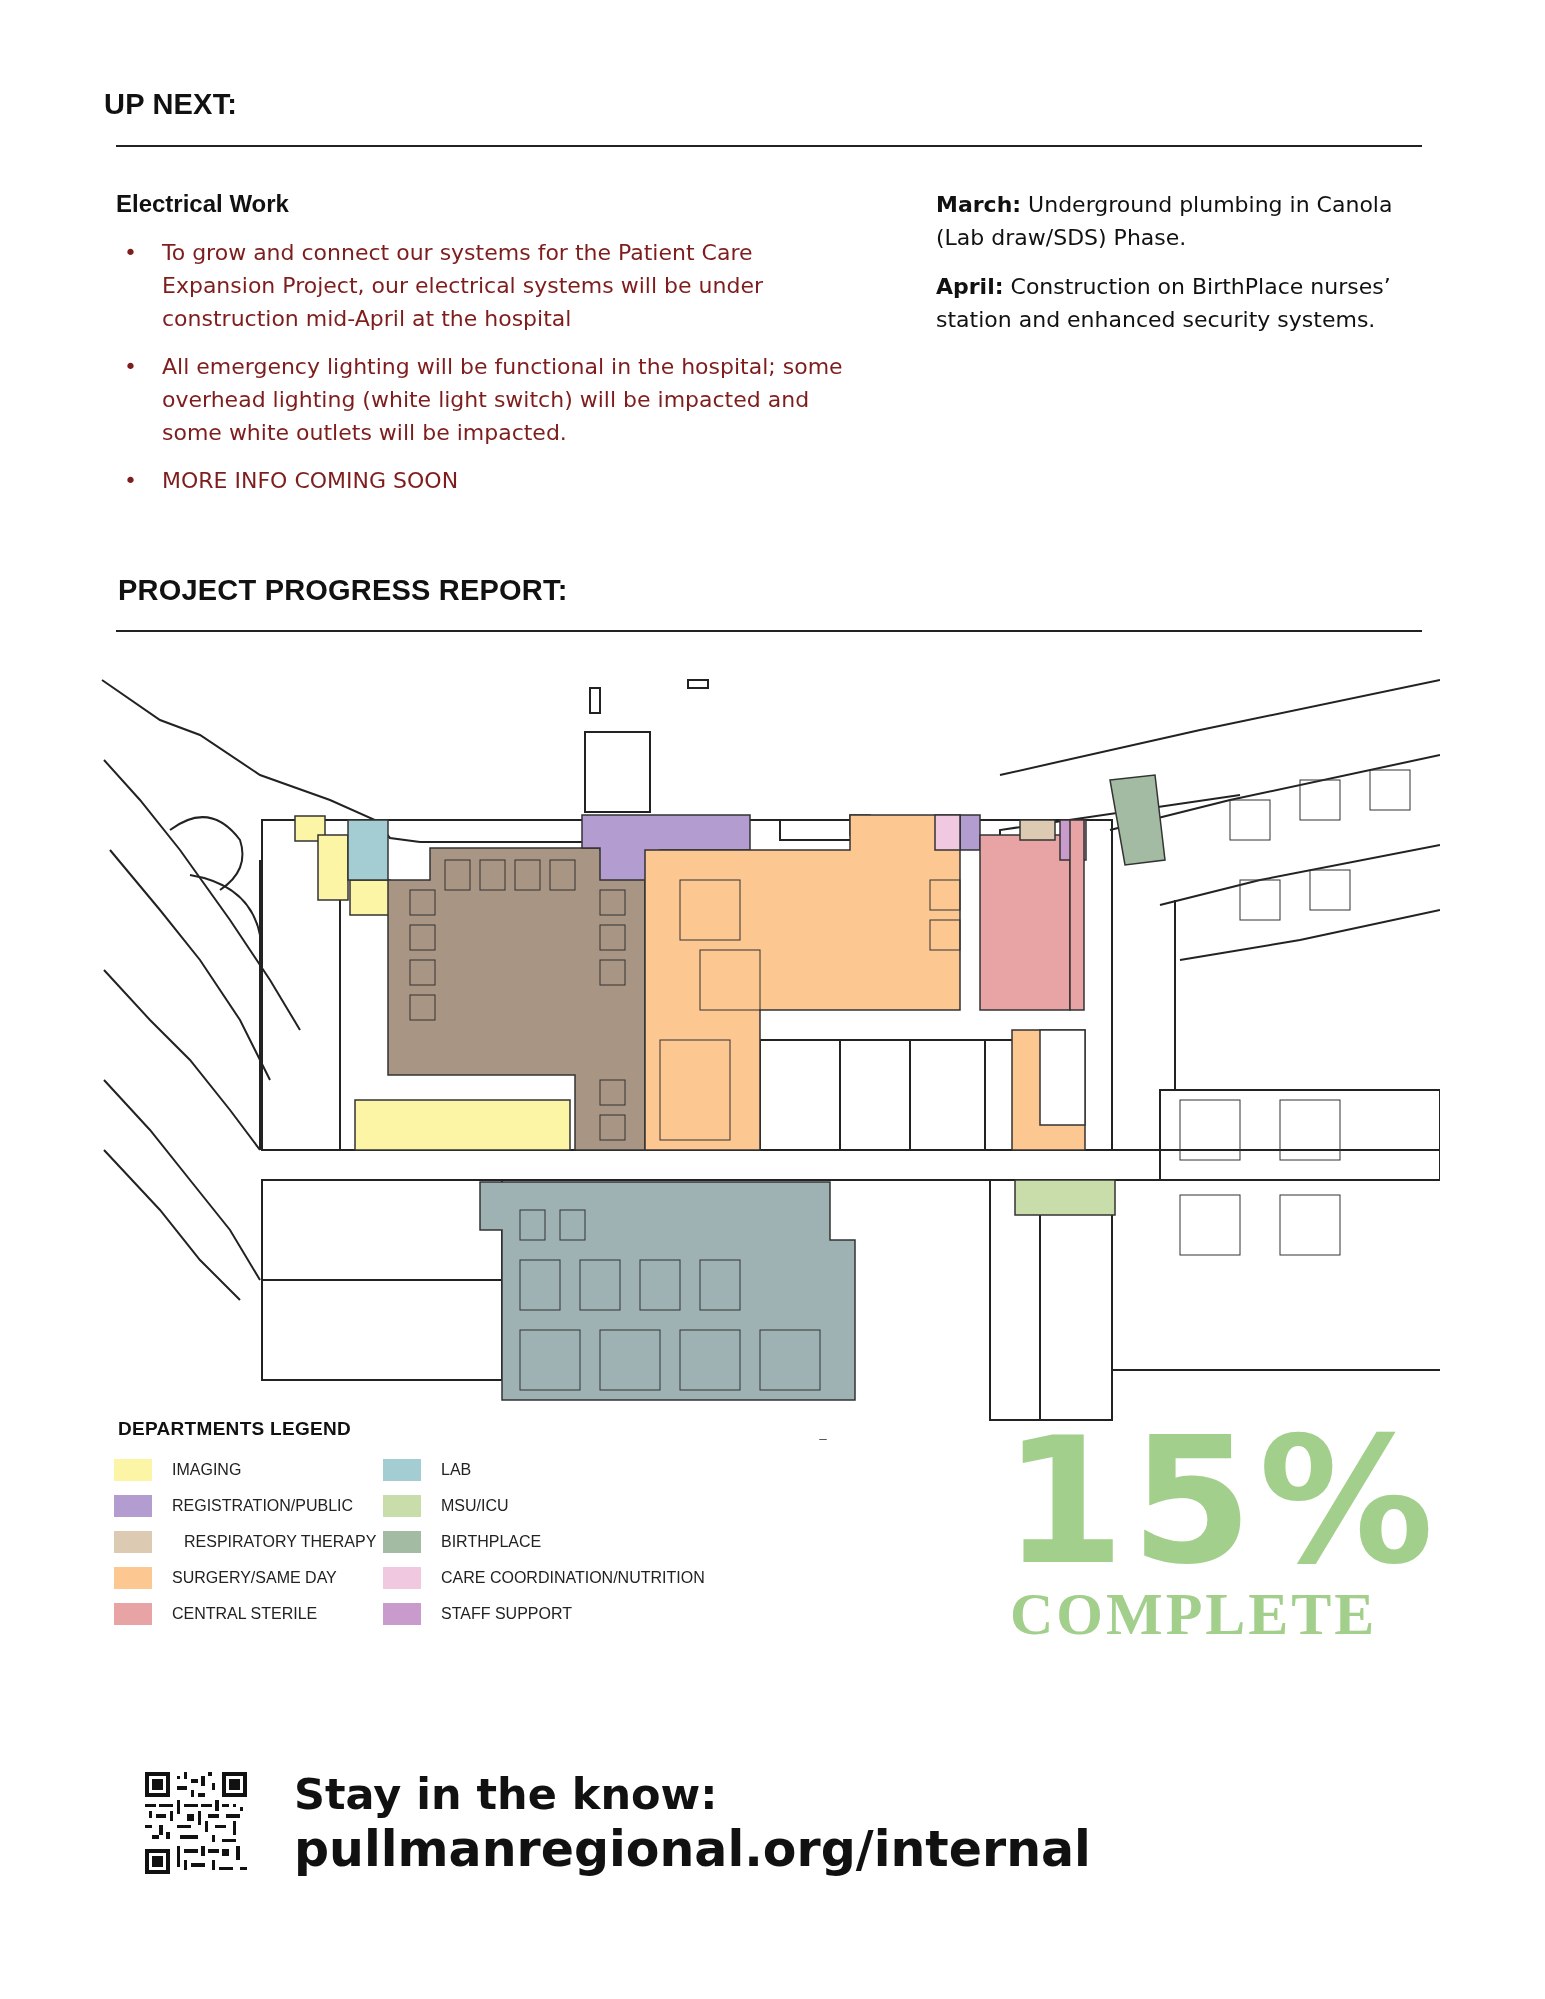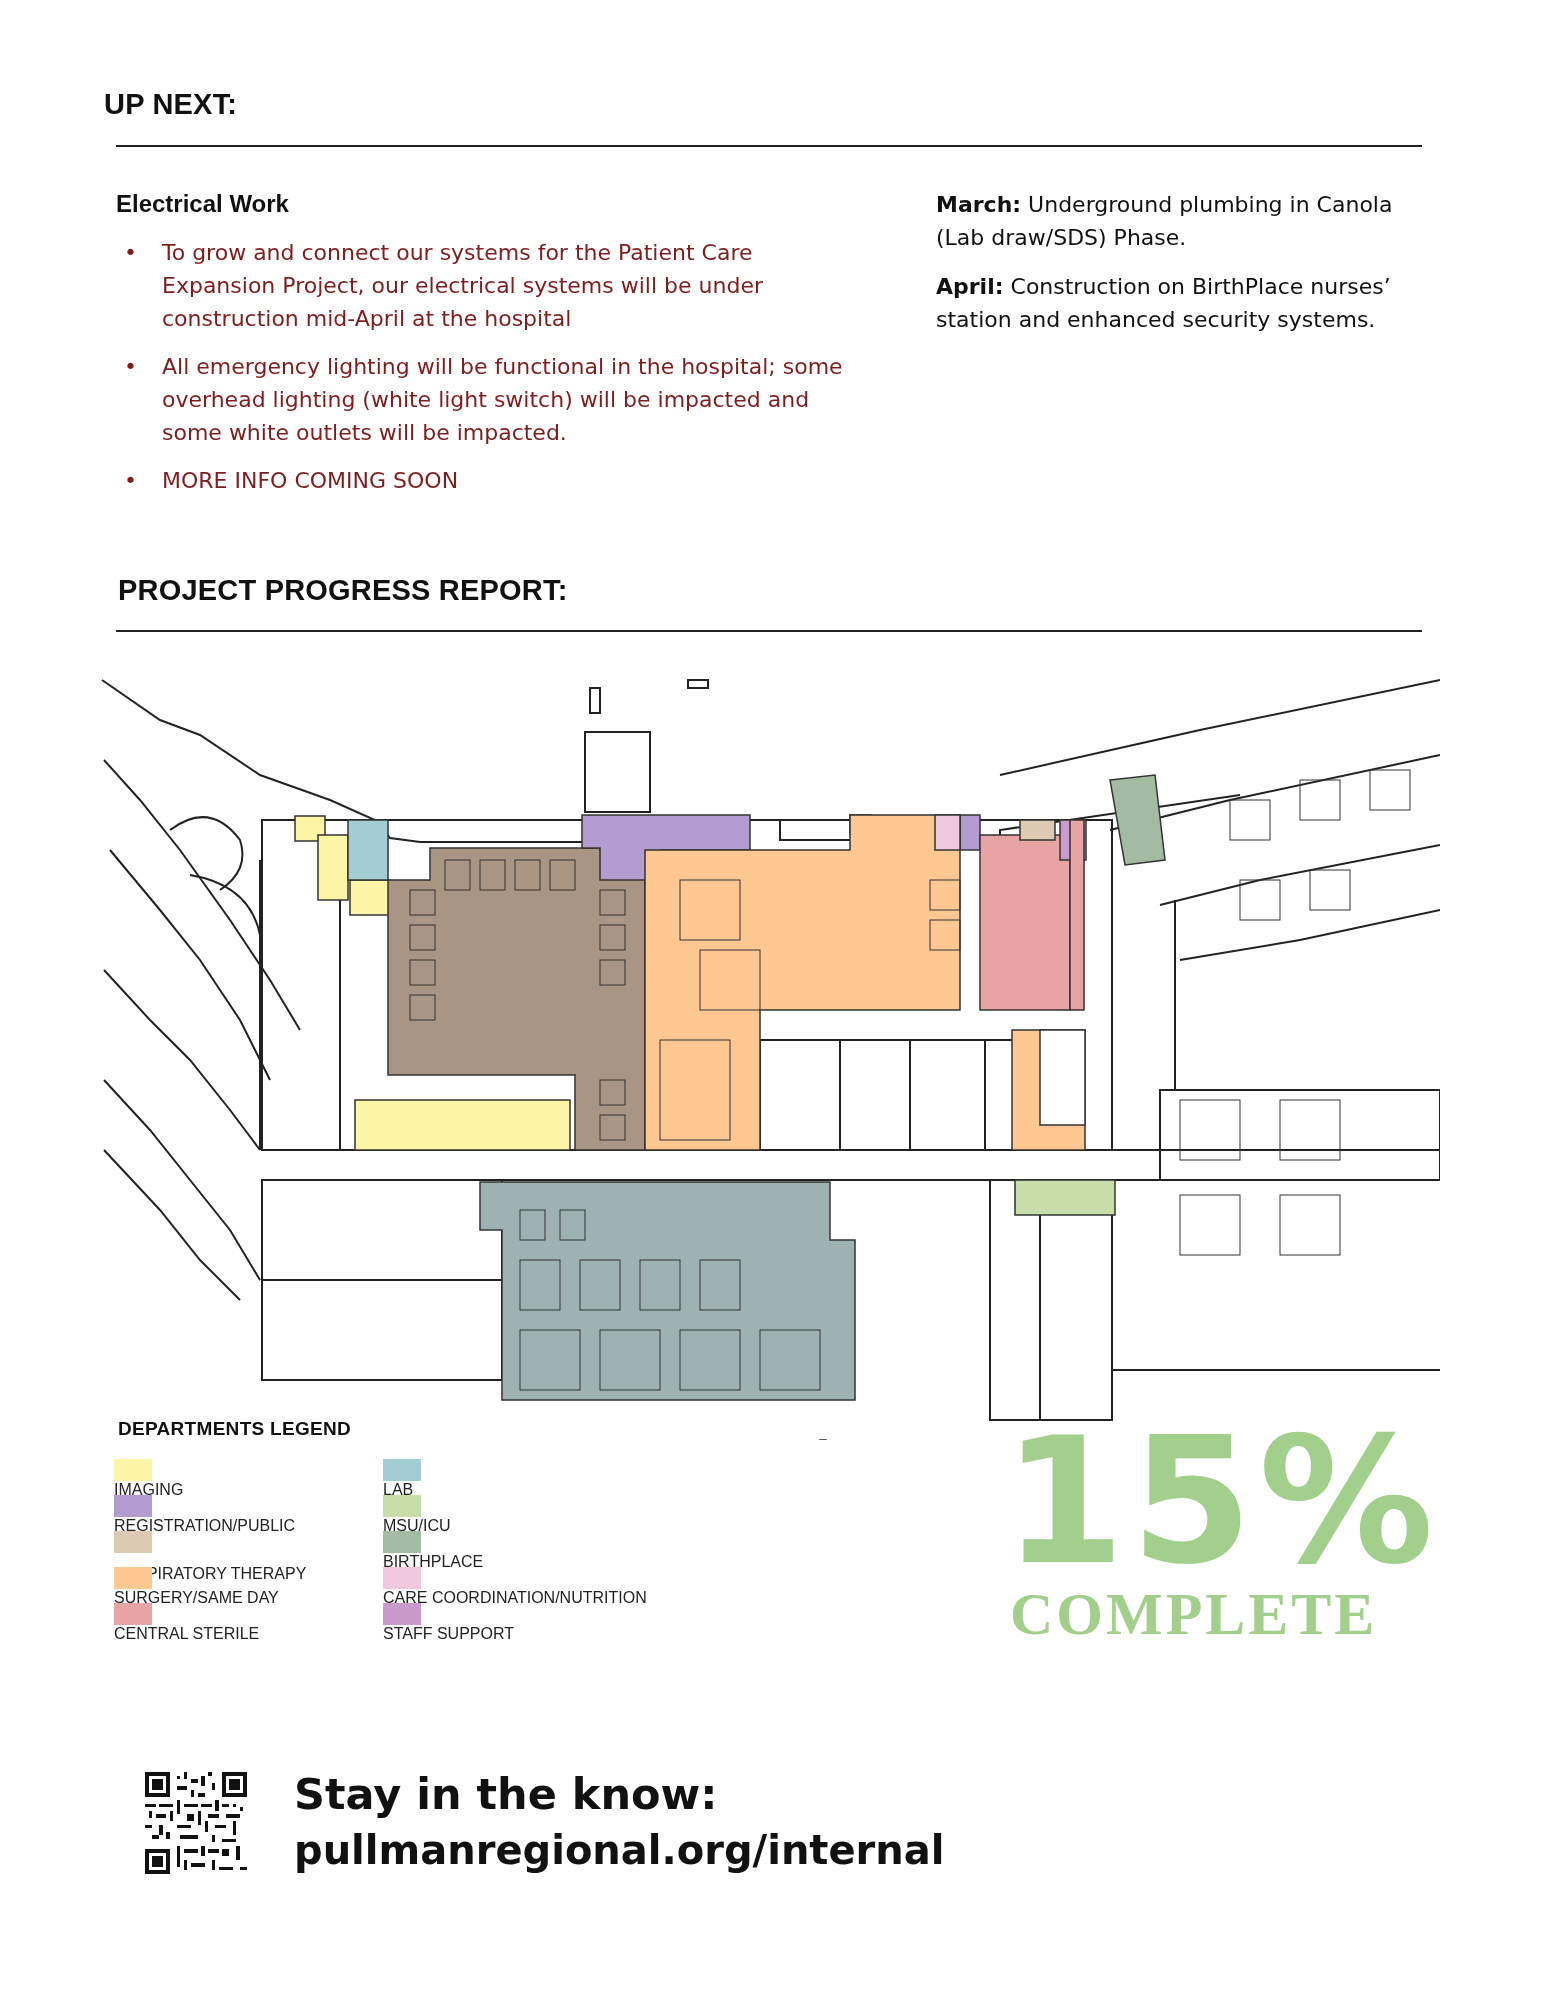--- a/index.html
+++ b/index.html
@@ -27,30 +27,30 @@
   .sched { left: 936px; top: 188px; width: 470px; }
   .sched p {
     margin: 0 0 16px 0; font-family: "DejaVu Sans", sans-serif;
     font-size: 22px; line-height: 33px; color: #111;
   }
   .sched b { font-weight: 700; }
 
   .plan { left: 100px; top: 670px; width: 1340px; height: 770px; }
 
   .legend-title { left: 118px; top: 1418px; font-family: "Liberation Sans", sans-serif; font-weight: 700; font-size: 19px; letter-spacing: 0.3px; }
-  .legend-item { position: absolute; height: 22px; display: flex; align-items: flex-start; flex-direction: column; }
+  .legend-item { position: absolute; height: 22px; display: flex; align-items: center; }
   .swatch { width: 38px; height: 22px; margin-right: 20px; flex: none; }
   .legend-label { font-family: "Liberation Sans", sans-serif; font-size: 16px; color: #222; white-space: nowrap; }
 
   .pct { left: 1003px; top: 1422px; font-family: "DejaVu Sans", sans-serif; font-weight: 700; font-size: 175px; line-height: 160px; color: #a3cf8c; letter-spacing: 6px; }
   .complete { left: 1010px; top: 1582px; font-family: Liberation Serif, serif; font-weight: 700; font-size: 60px; line-height: 64px; color: #a3cf8c; letter-spacing: 3px; }
 
   .qr { left: 145px; top: 1772px; width: 102px; height: 102px; }
   .cta1 { left: 294px; top: 1768px; font-family: "DejaVu Sans", sans-serif; font-weight: 700; font-size: 43px; line-height: 52px; color: #111; }
-  .cta2 { left: 294px; top: 1824px; font-family: "DejaVu Sans", sans-serif; font-weight: 700; font-size: 40px; line-height: 52px; color: #111; }
+  .cta2 { left: 294px; top: 1824px; font-family: "DejaVu Sans", sans-serif; font-weight: 700; font-size: 49px; line-height: 52px; color: #111; }
 </style>
 </head>
 <body>
 
 <div class="abs h-section" style="left:104px; top:88px;">UP NEXT:</div>
 <div class="rule" style="top:145px;"></div>
 
 <div class="abs ew-title">Electrical Work</div>
 <ul class="abs bullets">
   <li>To grow and connect our systems for the Patient Care Expansion Project, our electrical systems will be under construction mid-April at the hospital</li>

